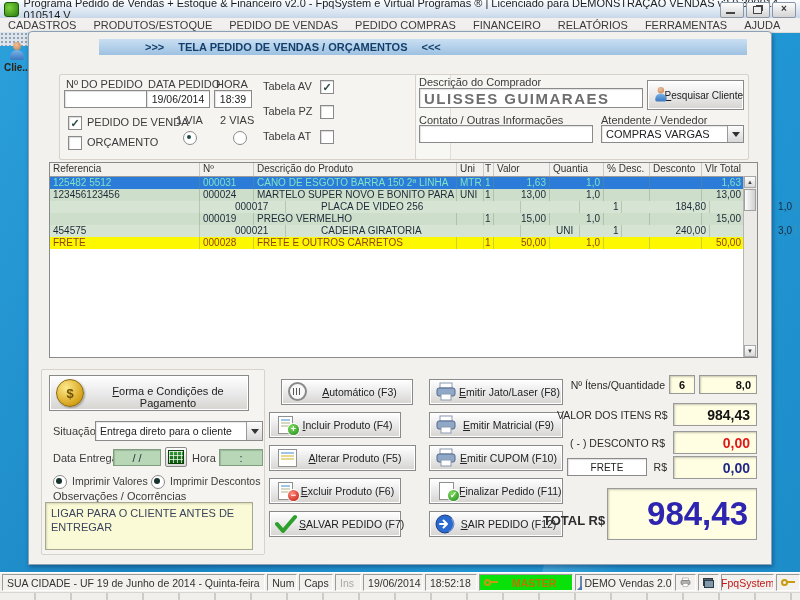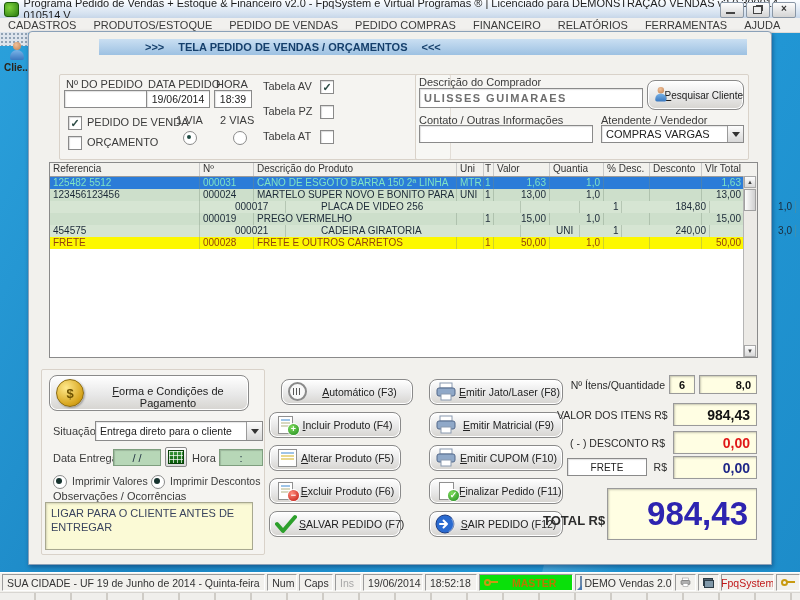--- a/index.html
+++ b/index.html
@@ -24,31 +24,31 @@
   .person{width:18px;height:20px;position:relative;}
   .person::before{content:"";position:absolute;left:5px;top:0;width:8px;height:8px;border-radius:50%;background:radial-gradient(circle at 40% 35%,#f0c098,#c08050);}
   .person::after{content:"";position:absolute;left:2px;top:8px;width:14px;height:10px;border-radius:7px 7px 2px 2px;background:linear-gradient(#7ab4e8,#3a78c0);}
   .dicon .dlabel{font-size:10px;color:#2c2318;font-weight:bold;}
   
   .win{position:absolute;left:28px;top:31px;width:742px;height:532px;background:#f2f1ed;border:1px solid #8ba1b8;border-radius:4px 4px 0 0;box-shadow:1px 2px 4px rgba(0,0,40,.35);}
   .banner{position:absolute;left:70px;top:7px;width:648px;height:16px;background:linear-gradient(#cadff2,#9dc1e2);display:flex;align-items:center;font-size:11px;font-weight:bold;color:#153f6b;padding-left:46px;box-sizing:border-box;}
   .banner .sep{margin:0 14px;}
   .grp{position:absolute;border:1px solid #d9d2c9;border-radius:2px;background:rgba(255,255,255,.25);}
   .lbl{position:absolute;font-size:11px;color:#3b3b3b;white-space:nowrap;}
-  .inp{position:absolute;background:#fff;border:1px solid #8a8a8a;box-shadow:inset 1px 1px 1px rgba(0,0,0,.12);font-size:11px;color:#222;display:flex;align-items:center;padding:0 4px;box-sizing:border-box;}
+  .inp{position:absolute;background:#fff;border:1px solid #8a8a8a;box-shadow:inset 1px 1px 1px rgba(0,0,0,.12);font-size:15px;color:#222;display:flex;align-items:center;padding:0 4px;box-sizing:border-box;}
   .inp.right{justify-content:flex-end;}
   .inp.center{justify-content:center;}
   .ginp{position:absolute;background:#b7d7b7;border:1px solid #7e9e7e;box-shadow:inset 1px 1px 1px rgba(0,0,0,.15);font-size:11px;color:#234;display:flex;align-items:center;justify-content:center;box-sizing:border-box;}
   .cbrow{position:absolute;display:flex;align-items:flex-start;gap:5px;font-size:11px;color:#3b3b3b;}
   .cb{width:12px;height:12px;background:#fff;border:1px solid #8a8a8a;box-shadow:inset 1px 1px 1px rgba(0,0,0,.15);display:flex;align-items:center;justify-content:center;}
   .cb i{font-style:normal;font-size:11px;line-height:10px;color:#2e4d46;font-weight:bold;}
   .rad{width:12px;height:12px;border-radius:50%;background:#fff;border:1px solid #8a8a8a;position:relative;}
   .rad.on::after{content:"";position:absolute;left:3px;top:3px;width:4px;height:4px;border-radius:50%;background:#1e4a42;}
   .rad.dark::after{content:"";position:absolute;left:2px;top:2px;width:6px;height:6px;border-radius:50%;background:#16332e;}
-  .btn{background:linear-gradient(#ffffff,#e8e8e8 55%,#d6d4d0);border:1px solid #8a8a8a;border-radius:8px;box-shadow:inset 0 0 0 1px #fff;display:flex;align-items:center;box-sizing:border-box;color:#222;}
+  .btn{background:linear-gradient(#ffffff,#e8e8e8 55%,#d6d4d0);border:1px solid #8a8a8a;border-radius:0;box-shadow:inset 0 0 0 1px #fff;display:flex;align-items:center;box-sizing:border-box;color:#222;}
   .btn .u{text-decoration:underline;}
   .combo{position:absolute;background:#fff;border:1px solid #8a8a8a;box-shadow:inset 1px 1px 1px rgba(0,0,0,.1);display:flex;align-items:center;font-size:11px;color:#222;box-sizing:border-box;padding-left:4px;}
   .combo .arr{margin-left:auto;width:15px;align-self:stretch;background:linear-gradient(#fcfcfc,#d8d8d8);border-left:1px solid #9a9a9a;display:flex;align-items:center;justify-content:center;}
   .tri{width:0;height:0;border-left:4px solid transparent;border-right:4px solid transparent;border-top:5px solid #333;}
   
   .grid{position:absolute;left:20px;top:130px;width:709px;height:196px;background:#fff;border:1px solid #8a8a8a;box-sizing:border-box;}
   .ghead,.trow{display:grid;grid-template-columns:150px 54px 203px 27px 10px 56px 54px 46px 52px 43px;}
   .ghead{height:13px;background:#f2f1ed;border-bottom:1px solid #9a9a9a;}
   .ghead .hc{font-size:10px;color:#333;padding:0 3px;line-height:12px;border-right:1px solid #c9c9c9;overflow:hidden;white-space:nowrap;box-sizing:border-box;}
   .trow{height:12px;}
@@ -330,21 +330,21 @@
       <span class="aicon">
           <span class="doc">
             <span class="dl" style="top:2px;"></span>
             <span class="dl dl2"></span>
             <span class="dl dl3"></span>
           </span>
           <span class="badge green">+</span>
         </span>
       <span class="albl"><span class="u">I</span><span>ncluir Produto  (F4)</span></span>
     </div>
-    <div class="btn abtn" style="left:240px;top:413px;width:132px;">
+    <div class="btn abtn" style="left:240px;top:413px;width:147px;">
       <span class="aicon">
           <span class="doc" style="width:17px;">
             <span class="dl" style="top:2px;"></span>
             <span class="dl dl2" style="background:#e8d890;"></span>
             <span class="dl dl3" style="background:#e8d890;"></span>
           </span>
         </span>
       <span class="albl"><span class="u">A</span><span>lterar Produto  (F5)</span></span>
     </div>
     <div class="btn abtn" style="left:240px;top:446px;width:132px;">

